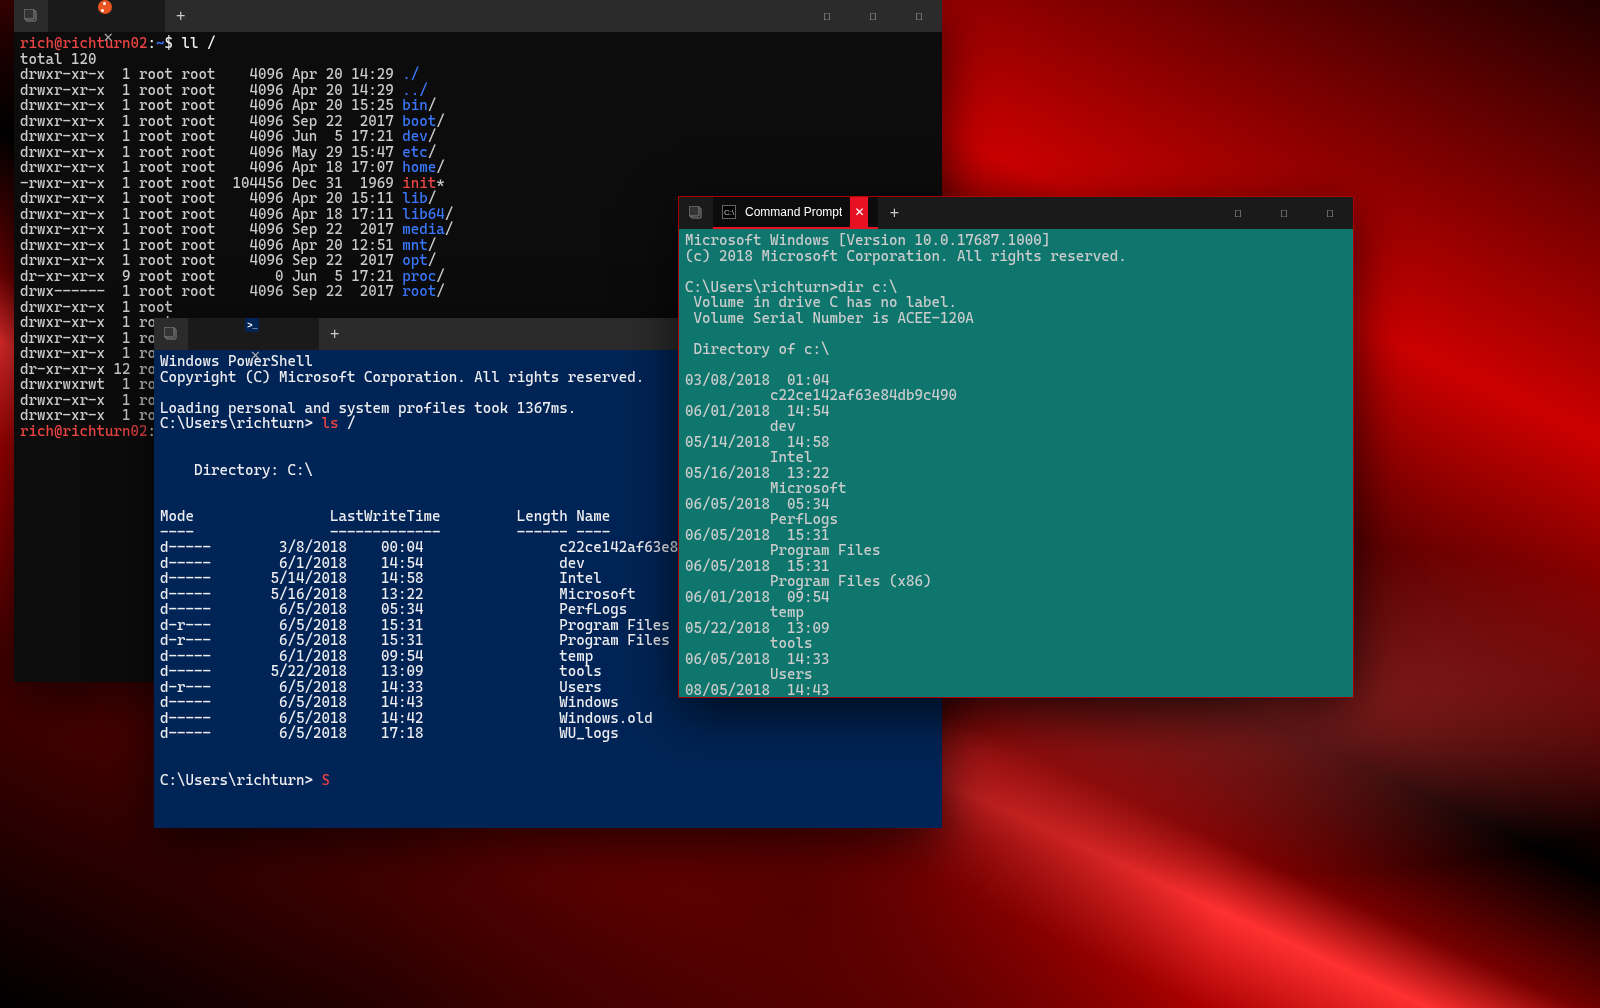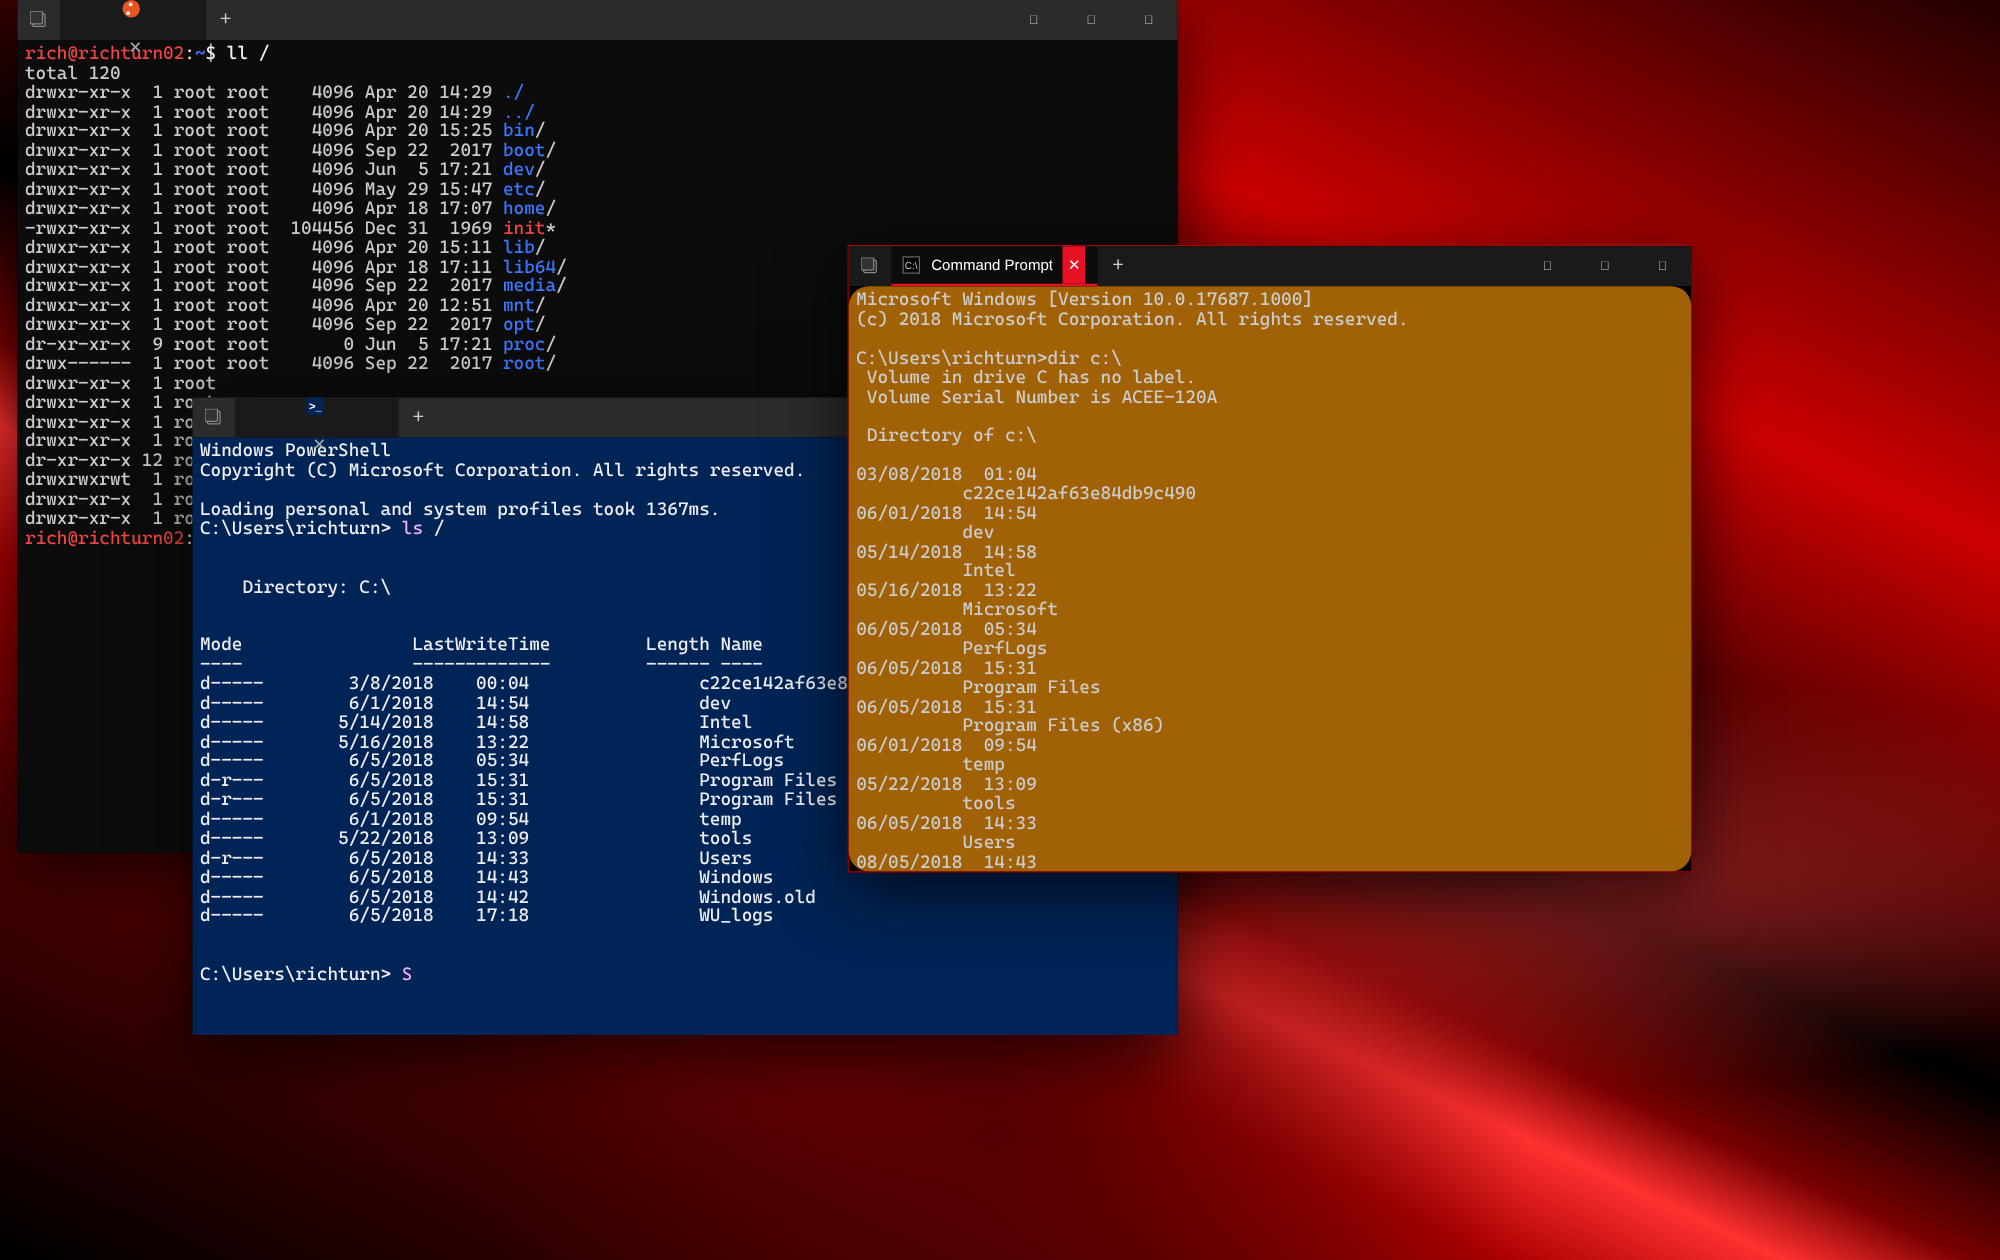--- a/index.html
+++ b/index.html
@@ -51,26 +51,26 @@
   .win-controls { display: flex; }
   .win-btn { width:46px;display:flex;align-items:center;justify-content:center;color:#ccc;font-family:'Segoe MDL2 Assets','Segoe UI Symbol',sans-serif;font-size:10px; }
 
   .term-body {
     flex: 1; padding: 4px 6px;
     font-size: 14.5px; line-height: 1.07;
     white-space: pre; overflow: hidden;
   }
   .ubuntu-body { background:#0c0c0c; color:#cccccc; }
   .ps-body { background:#012456; color:#eeedf0; }
-  .cmd-body { background:#a16207; color:#cccccc;border-radius:16px; }
+  .cmd-body { background:#0f766e; color:#cccccc; }
 
   .c-green { color:#ef4444; }
   .c-blue  { color:#3b78ff; }
   .c-white { color:#f2f2f2; }
-  .c-yellow{ color:#f0abfc; }
+  .c-yellow{ color:#ef4444; }
 
   
   #win-cmd { border: 1px solid #a00; }
   #win-cmd .titlebar { background:#1a1a1a; }
   .cmd-tabclose-bg { background:#e81123; padding:0 4px; height:100%; display:flex; align-items:center; color:#fff;}
 
   
   .ubu-icon { background:#e95420; border-radius:50%; width:14px;height:14px;position:relative; }
   .ubu-icon::before,.ubu-icon::after{content:'';position:absolute;background:#fff;border-radius:50%;width:3px;height:3px;}
   .ubu-icon::before{top:2px;left:5px;} .ubu-icon::after{bottom:2px;left:3px;}

